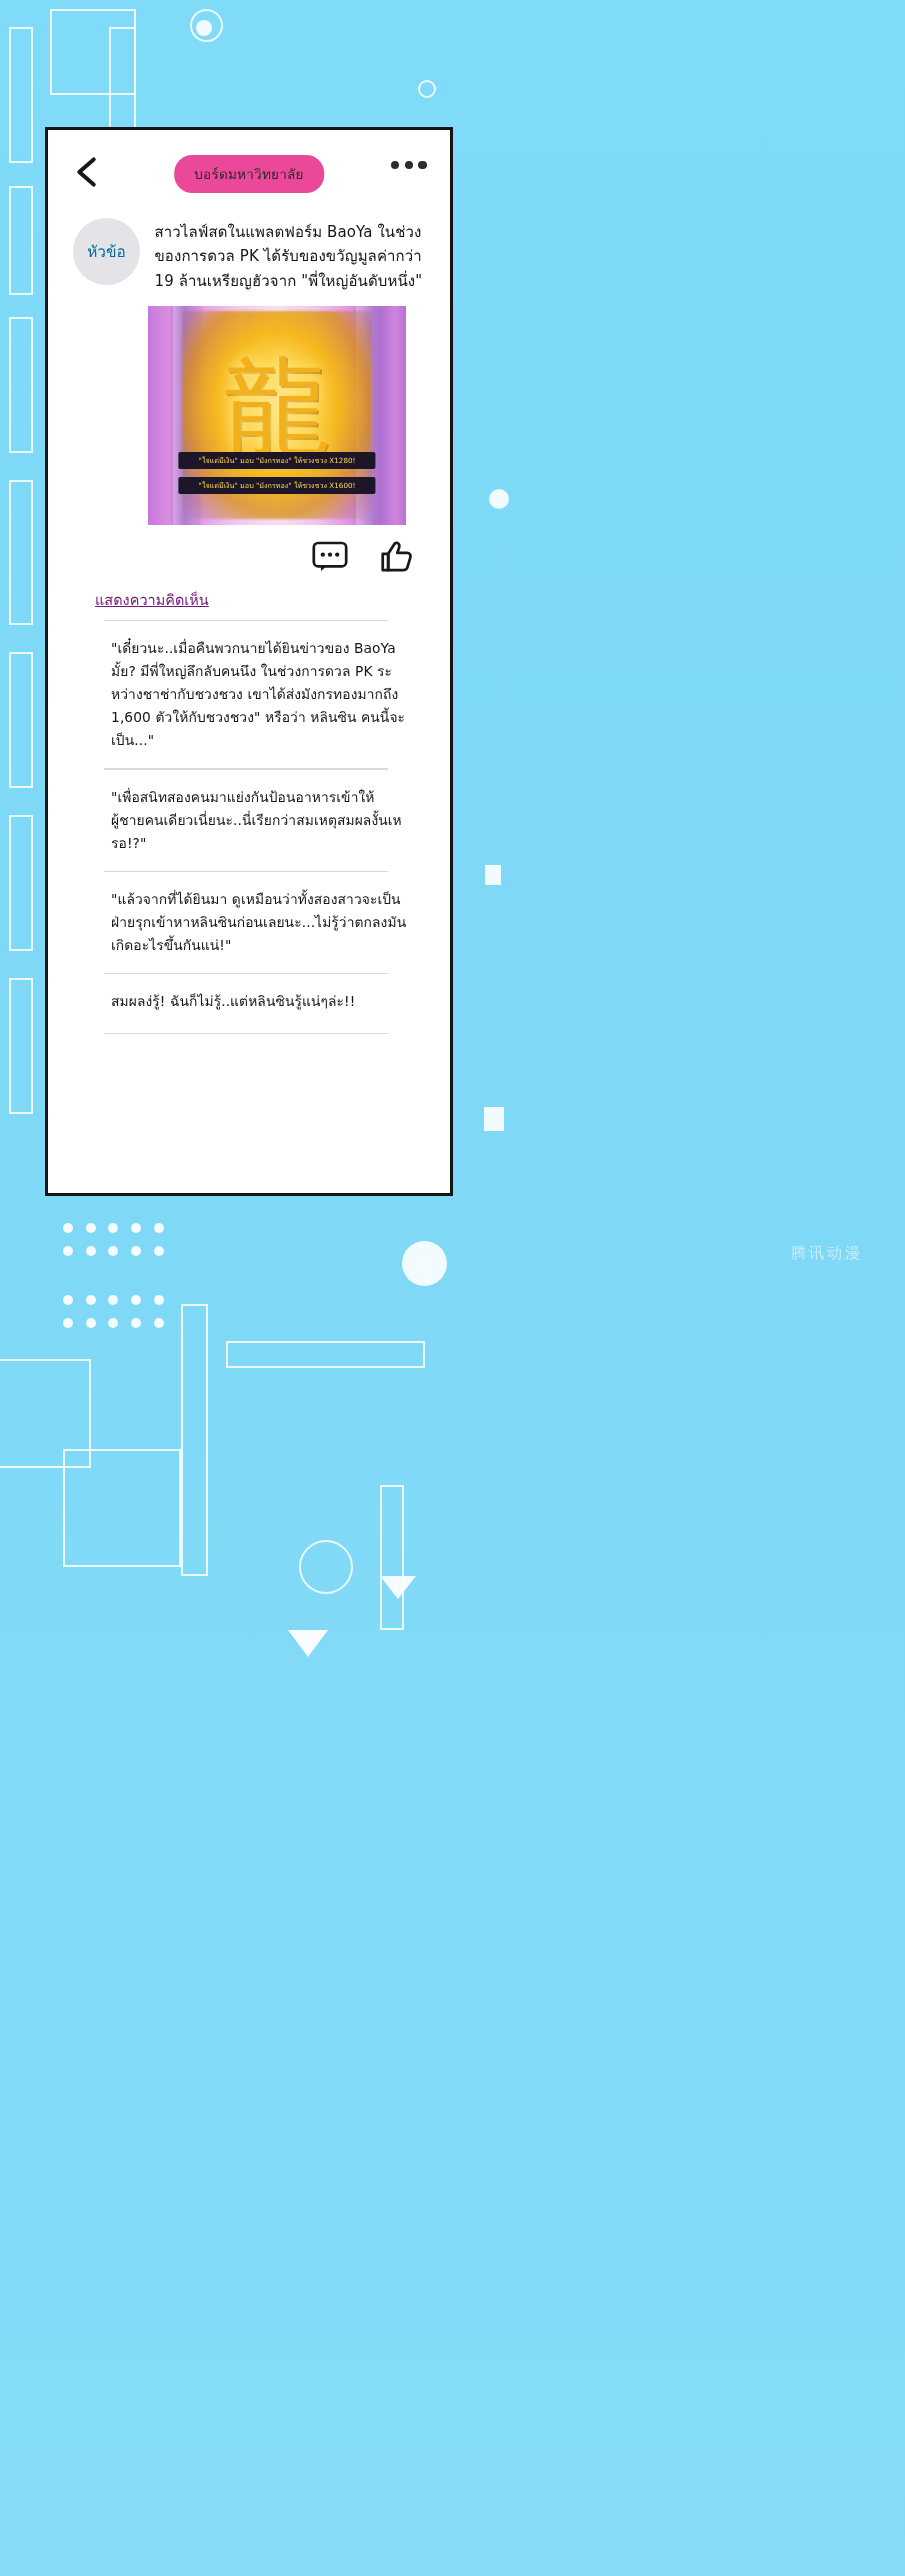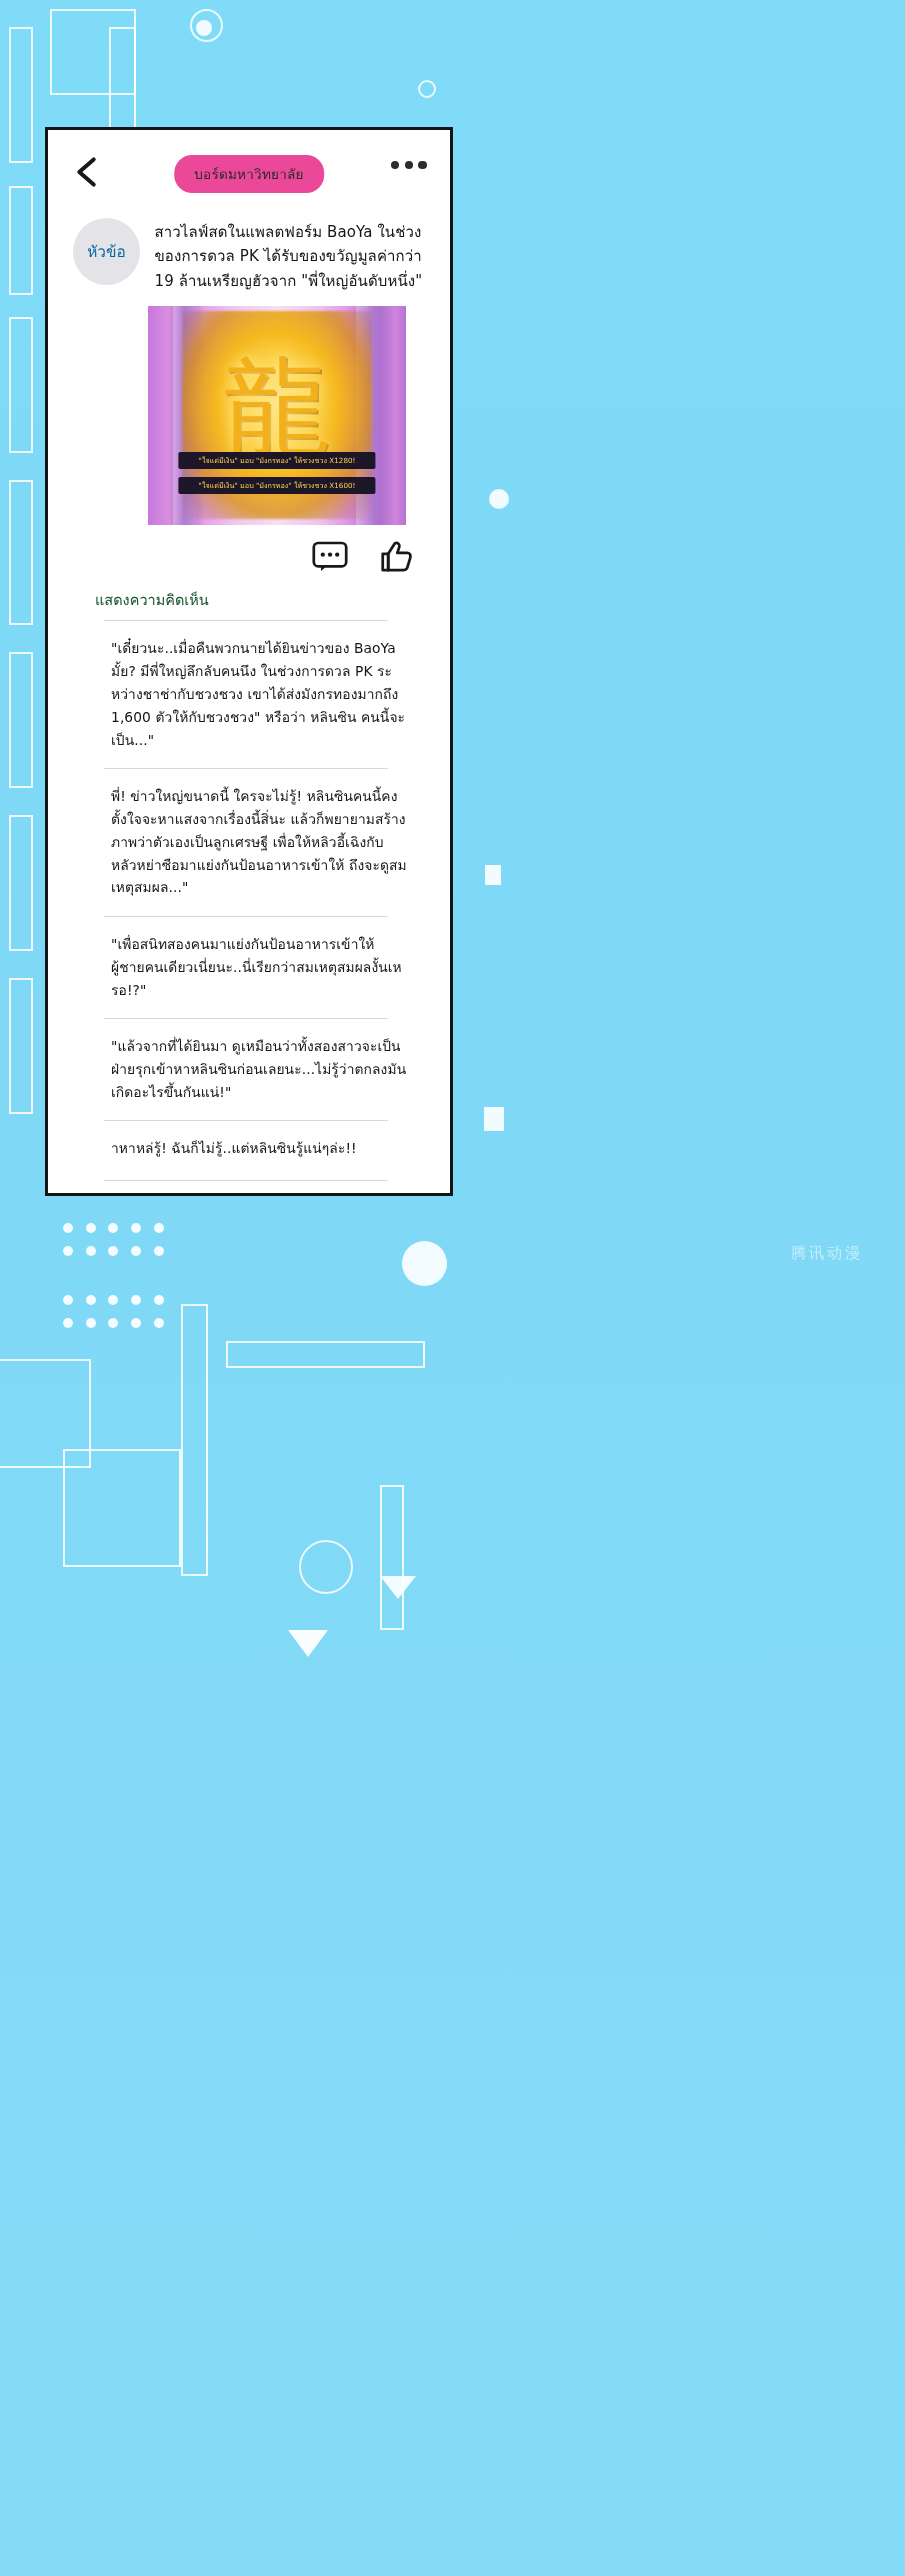--- a/index.html
+++ b/index.html
@@ -195,21 +195,22 @@
     justify-content: flex-end;
     gap: 31px;
     padding: 16.3px 38px 0 0;
   }
   .action-btn { cursor: pointer; }
 
   
   .cm-heading {
     padding: 12.7px 25px 9px 47px;
     font-size: 14.5px;
-    color: #14532d;
+    color: #701a75;
+    text-decoration: underline;
   }
   .divider {
     height: 0.9px;
     background: #d8d8dc;
     margin: 0 62px 0 56px;
   }
   .comment {
     padding: 16.3px 43px 16.3px 63px;
     font-size: 13.8px;
     line-height: 1.66;
@@ -344,27 +345,26 @@
       </svg>
     </div>
   </div>
 
   <div class="cm-heading">แสดงความคิดเห็น</div>
   <div class="divider"></div>
 
   <div class="comment">"เดี๋ยวนะ..เมื่อคืนพวกนายได้ยินข่าวของ BaoYa มั้ย? มีพี่ใหญ่ลึกลับคนนึง ในช่วงการดวล PK ระหว่างชาช่ากับชวงชวง เขาได้ส่งมังกรทองมากถึง 1,600 ตัวให้กับชวงชวง" หรือว่า หลินซิน คนนี้จะเป็น..."</div>
   <div class="divider"></div>
 
-  <div class="comment">พี่! ข่าวใหญ่ขนาดนี้ ใครจะไม่รู้! หลินซินคนนี้คงตั้งใจจะหาแสงจากเรื่องนี้สิ่นะ แล้วก็พยายามสร้างภาพว่าตัวเองเป็นลูกเศรษฐี เพื่อให้หลิวอี้เฉิงกับหลัวหย่าซือมาแย่งกันป้อนอาหารเข้าให้ ถึงจะดูสมเหตุสมผล..."</div>
   <div class="divider"></div>
 
   <div class="comment">"เพื่อสนิทสองคนมาแย่งกันป้อนอาหารเข้าให้ผู้ชายคนเดียวเนี่ยนะ..นี่เรียกว่าสมเหตุสมผลงั้นเหรอ!?"</div>
   <div class="divider"></div>
 
   <div class="comment">"แล้วจากที่ได้ยินมา ดูเหมือนว่าทั้งสองสาวจะเป็นฝ่ายรุกเข้าหาหลินซินก่อนเลยนะ...ไม่รู้ว่าตกลงมันเกิดอะไรขึ้นกันแน่!"</div>
   <div class="divider"></div>
 
-  <div class="comment last">าหาหล่รู้! ฉันก็ไม่รู้..แต่หลินซินรู้แน่ๆล่ะ!!</div>
+  <div class="comment last">สมผลง่รู้! ฉันก็ไม่รู้..แต่หลินซินรู้แน่ๆล่ะ!!</div>
   <div class="divider"></div>
 </div>
 
 <div class="watermark">腾讯动漫</div>
 
 
 </body></html>

